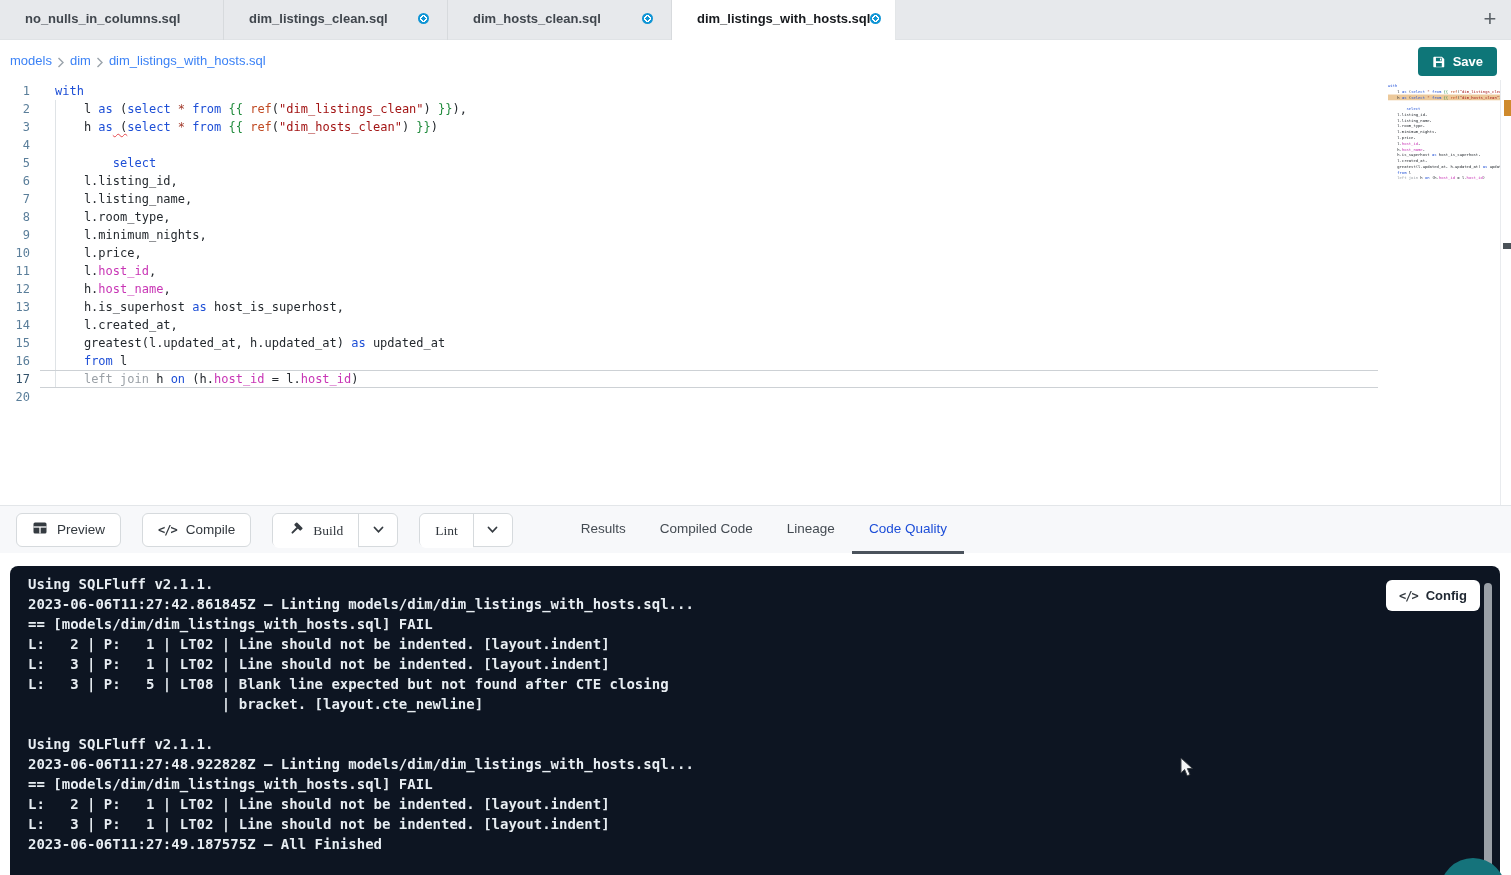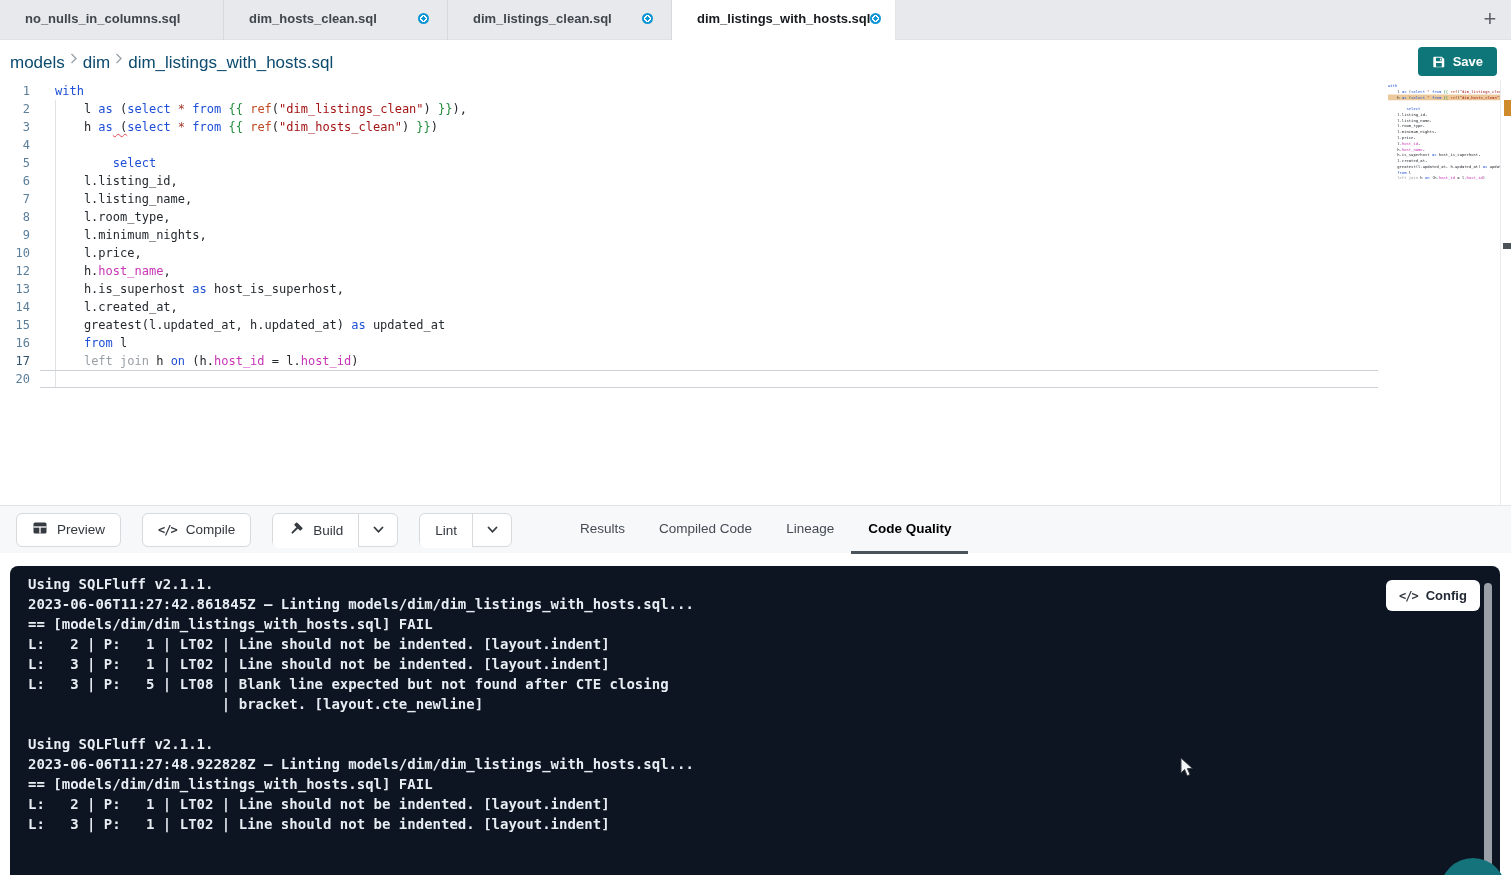--- a/index.html
+++ b/index.html
@@ -13,22 +13,22 @@
           padding:0 18px 4px 25px; border-right:1px solid #d7dadd;
           font-size:13px; font-weight:600; color:#40464d; cursor:pointer; }
   .ftab.active { background:#fff; color:#16191d; border-right:1px solid #e3e6e8; }
   .dirty-dot { width:11px; height:11px; border-radius:50%; margin-left:auto; flex:0 0 auto;
           background:radial-gradient(circle at center, #1095D5 0 2.1px, #ffffff 2.1px 3.4px, #1095D5 3.4px); }
   .newtab { position:absolute; right:8px; top:7px; width:26px; height:26px; color:#5b6167;
             font-size:22px; font-weight:300; line-height:24px; text-align:center; cursor:pointer; }
 
   
   .crumbrow { position:absolute; top:41px; left:0; width:1511px; height:39px; background:#fff; }
-  .crumbs { position:absolute; left:10px; top:12px; display:flex; align-items:flex-start;
-            font-size:17px; color:#0c4a6e; }
+  .crumbs { position:absolute; left:10px; top:12px; display:flex; align-items:flex-end;
+            font-size:13px; color:#3b82f6; }
   .crumb { cursor:pointer; }
   .crumb-sep { margin:0 5px; display:inline-flex; }
   .savebtn { position:absolute; right:14px; top:6px; height:29px; padding:0 14px;
              background:#0E7678; border:none; border-radius:4px; color:#fff;
              font-size:13px; font-weight:600; display:flex; align-items:center; gap:7px; cursor:pointer;}
 
   
   .editor { position:absolute; top:80px; left:0; width:1511px; height:425px; background:#fff; }
   .code-area { position:absolute; top:2px; left:0; right:0; }
   .cl { display:flex; height:18px; line-height:18px;
@@ -52,28 +52,28 @@
   .ruler-warn { position:absolute; left:3px; top:20px; width:7px; height:16px; background:#CF8A2C; }
   .ruler-thumb { position:absolute; left:2px; top:163px; width:9px; height:6px; background:#4a5258; }
 
   
   .toolbar { position:absolute; top:505px; left:0; width:1511px; height:48px; background:#f7f8fa;
              border-top:1px solid #e3e6e9; display:flex; align-items:center; padding-left:16px; }
   .tbtn { height:34px; background:#fff; border:1px solid #d6dadd; border-radius:6px;
           display:flex; align-items:center; gap:9px; padding:0 15px; margin-right:21px;
           font-size:13.5px; color:#32383e; font-weight:500; cursor:pointer; }
   .split { display:flex; margin-right:21px; border:1px solid #d6dadd; border-radius:6px; background:#fff; height:34px;}
-  .split .main { border:none; margin:0; border-radius:6px 0 0 6px; }
+  .split .main { border:none; margin:0; border-radius:6px 0 0 6px;font-family:Liberation Serif, serif; }
   .split .caret { width:39px; display:flex; align-items:center; justify-content:center;
                   border-left:1px solid #d6dadd; cursor:pointer; }
   .codeglyph { font-family:"DejaVu Sans Mono", monospace; font-weight:bold; font-size:12px; color:#353b41; letter-spacing:-1px;}
   .ptabs { display:flex; margin-left:30px; height:48px; }
   .ptab { padding:0 17px; line-height:46px; font-size:13.5px; color:#444b52; cursor:pointer;
           border-bottom:3px solid transparent; }
-  .ptab.active { color:#000000; font-weight:700; border-bottom:3px solid #4b535c; }
+  .ptab.active { color:#1d4ed8; font-weight:400; border-bottom:3px solid #4b535c; }
 
   
   .terminal { position:absolute; left:10px; top:566px; width:1490px; height:330px;
               background:#0D1522; border-radius:8px; color:#e7edf2;
               font-family:"DejaVu Sans Mono", monospace; font-size:14px; font-weight:600;
               line-height:20px; padding:8px 0 0 18px; }
   .tl { white-space:pre; min-height:20px; }
   .configbtn { position:absolute; left:1376px; top:14px; height:31px; padding:0 13px;
                background:#fff; border:none; border-radius:6px; display:flex; align-items:center; gap:8px;
                font-family:"Liberation Sans", sans-serif; font-size:13px; font-weight:600; color:#212933; cursor:pointer;}
@@ -85,25 +85,25 @@
   .cursor { position:absolute; left:1180px; top:757px; z-index:100; pointer-events:none; }
 </style>
 </head>
 <body>
 
 <div class="tabbar" id="tabbar">
     <div class="ftab">
       <span>no_nulls_in_columns.sql</span>
     </div>
     <div class="ftab">
+      <span>dim_listings_clean.sql</span>
+      <span class="dirty-dot" style="background: radial-gradient(circle, rgb(16, 149, 213) 0px, rgb(16, 149, 213) 2.1px, rgb(255, 255, 255) 2.1px, rgb(255, 255, 255) 3.4px, rgb(16, 149, 213) 3.4px);"></span>
+    </div>
+    <div class="ftab">
       <span>dim_hosts_clean.sql</span>
-      <span class="dirty-dot" style="background: radial-gradient(circle, rgb(16, 149, 213) 0px, rgb(16, 149, 213) 2.1px, rgb(255, 255, 255) 2.1px, rgb(255, 255, 255) 3.4px, rgb(16, 149, 213) 3.4px);"></span>
-    </div>
-    <div class="ftab">
-      <span>dim_listings_clean.sql</span>
       <span class="dirty-dot" style="background: radial-gradient(circle, rgb(16, 149, 213) 0px, rgb(16, 149, 213) 2.1px, rgb(255, 255, 255) 2.1px, rgb(255, 255, 255) 3.4px, rgb(16, 149, 213) 3.4px);"></span>
     </div>
     <div class="ftab active">
       <span>dim_listings_with_hosts.sql</span>
       <span class="dirty-dot" style="background: radial-gradient(circle, rgb(16, 149, 213) 0px, rgb(16, 149, 213) 2.1px, rgb(255, 255, 255) 2.1px, rgb(255, 255, 255) 3.4px, rgb(16, 149, 213) 3.4px);"></span>
     </div>
   </div>
 <div class="newtab">+</div>
 
 <div class="crumbrow">
@@ -137,20 +137,21 @@
       <div class="cl"><span class="lnum">1</span><span class="ltext"><span style="color: rgb(30, 79, 214);">with</span></span></div>
       <div class="cl"><span class="lnum">2</span><span class="ltext"><span style="color: rgb(36, 41, 46);">    l </span><span style="color: rgb(30, 79, 214);">as</span><span style="color: rgb(36, 41, 46);"> (</span><span style="color: rgb(30, 79, 214);">select</span><span style="color: rgb(36, 41, 46);"> </span><span style="color: rgb(163, 61, 46);">*</span><span style="color: rgb(36, 41, 46);"> </span><span style="color: rgb(30, 79, 214);">from</span><span style="color: rgb(36, 41, 46);"> </span><span style="color: rgb(31, 138, 59);">{{</span><span style="color: rgb(36, 41, 46);"> </span><span style="color: rgb(192, 74, 35);">ref</span><span style="color: rgb(36, 41, 46);">(</span><span style="color: rgb(163, 21, 21);">"dim_listings_clean"</span><span style="color: rgb(36, 41, 46);">) </span><span style="color: rgb(31, 138, 59);">}}</span><span style="color: rgb(36, 41, 46);">),</span></span></div>
       <div class="cl"><span class="lnum">3</span><span class="ltext"><span style="color: rgb(36, 41, 46);">    h </span><span style="color: rgb(30, 79, 214);">as</span><span class="squig" style="color: rgb(36, 41, 46);"> (</span><span style="color: rgb(30, 79, 214);">select</span><span style="color: rgb(36, 41, 46);"> </span><span style="color: rgb(163, 61, 46);">*</span><span style="color: rgb(36, 41, 46);"> </span><span style="color: rgb(30, 79, 214);">from</span><span style="color: rgb(36, 41, 46);"> </span><span style="color: rgb(31, 138, 59);">{{</span><span style="color: rgb(36, 41, 46);"> </span><span style="color: rgb(192, 74, 35);">ref</span><span style="color: rgb(36, 41, 46);">(</span><span style="color: rgb(163, 21, 21);">"dim_hosts_clean"</span><span style="color: rgb(36, 41, 46);">) </span><span style="color: rgb(31, 138, 59);">}}</span><span style="color: rgb(36, 41, 46);">)</span></span></div>
       <div class="cl"><span class="lnum">4</span><span class="ltext"></span></div>
       <div class="cl"><span class="lnum">5</span><span class="ltext"><span style="color: rgb(36, 41, 46);">        </span><span style="color: rgb(30, 79, 214);">select</span></span></div>
       <div class="cl"><span class="lnum">6</span><span class="ltext"><span style="color: rgb(36, 41, 46);">    l.listing_id,</span></span></div>
       <div class="cl"><span class="lnum">7</span><span class="ltext"><span style="color: rgb(36, 41, 46);">    l.listing_name,</span></span></div>
       <div class="cl"><span class="lnum">8</span><span class="ltext"><span style="color: rgb(36, 41, 46);">    l.room_type,</span></span></div>
       <div class="cl"><span class="lnum">9</span><span class="ltext"><span style="color: rgb(36, 41, 46);">    l.minimum_nights,</span></span></div>
       <div class="cl"><span class="lnum">10</span><span class="ltext"><span style="color: rgb(36, 41, 46);">    l.price,</span></span></div>
+      <div class="cl"><span class="lnum">11</span><span class="ltext"><span style="color: rgb(36, 41, 46);">    l.</span><span style="color: rgb(200, 53, 181);">host_id</span><span style="color: rgb(36, 41, 46);">,</span></span></div>
       <div class="cl"><span class="lnum">12</span><span class="ltext"><span style="color: rgb(36, 41, 46);">    h.</span><span style="color: rgb(200, 53, 181);">host_name</span><span style="color: rgb(36, 41, 46);">,</span></span></div>
       <div class="cl"><span class="lnum">13</span><span class="ltext"><span style="color: rgb(36, 41, 46);">    h.is_superhost </span><span style="color: rgb(30, 79, 214);">as</span><span style="color: rgb(36, 41, 46);"> host_is_superhost,</span></span></div>
       <div class="cl"><span class="lnum">14</span><span class="ltext"><span style="color: rgb(36, 41, 46);">    l.created_at,</span></span></div>
       <div class="cl"><span class="lnum">15</span><span class="ltext"><span style="color: rgb(36, 41, 46);">    greatest(l.updated_at, h.updated_at) </span><span style="color: rgb(30, 79, 214);">as</span><span style="color: rgb(36, 41, 46);"> updated_at</span></span></div>
       <div class="cl"><span class="lnum">16</span><span class="ltext"><span style="color: rgb(36, 41, 46);">    </span><span style="color: rgb(30, 79, 214);">from</span><span style="color: rgb(36, 41, 46);"> l</span></span></div>
       <div class="cl"><span class="lnum cur">17</span><span class="ltext"><span style="color: rgb(36, 41, 46);">    </span><span style="color: rgb(154, 160, 166);">left join</span><span style="color: rgb(36, 41, 46);"> h </span><span style="color: rgb(30, 79, 214);">on</span><span style="color: rgb(36, 41, 46);"> (h.</span><span style="color: rgb(200, 53, 181);">host_id</span><span style="color: rgb(36, 41, 46);"> = l.</span><span style="color: rgb(200, 53, 181);">host_id</span><span style="color: rgb(36, 41, 46);">)</span></span></div>
       <div class="cl"><span class="lnum">20</span><span class="ltext"></span></div>
     </div>
   <div class="minimap">
       <div class="minimap-inner" id="minimap">
@@ -239,19 +240,20 @@
     <div class="tl">L:   2 | P:   1 | LT02 | Line should not be indented. [layout.indent]</div>
     <div class="tl">L:   3 | P:   1 | LT02 | Line should not be indented. [layout.indent]</div>
     <div class="tl">L:   3 | P:   5 | LT08 | Blank line expected but not found after CTE closing</div>
     <div class="tl">                       | bracket. [layout.cte_newline]</div>
     <div class="tl"></div>
     <div class="tl">Using SQLFluff v2.1.1.</div>
     <div class="tl">2023-06-06T11:27:48.922828Z — Linting models/dim/dim_listings_with_hosts.sql...</div>
     <div class="tl">== [models/dim/dim_listings_with_hosts.sql] FAIL</div>
     <div class="tl">L:   2 | P:   1 | LT02 | Line should not be indented. [layout.indent]</div>
     <div class="tl">L:   3 | P:   1 | LT02 | Line should not be indented. [layout.indent]</div>
+    <div class="tl">2023-06-06T11:27:49.187575Z — All Finished</div>
   </div>
 
 <div class="helpbubble"></div>
 
 <svg class="cursor" width="14" height="21" viewBox="0 0 14 21">
   <path d="M1 1 L1 16 L4.6 12.6 L7.2 18.8 L10 17.6 L7.4 11.6 L12.4 11.4 Z" fill="#f4f5f6" stroke="#3a3f44" stroke-width="1"></path>
 </svg>
 
 </body></html>

